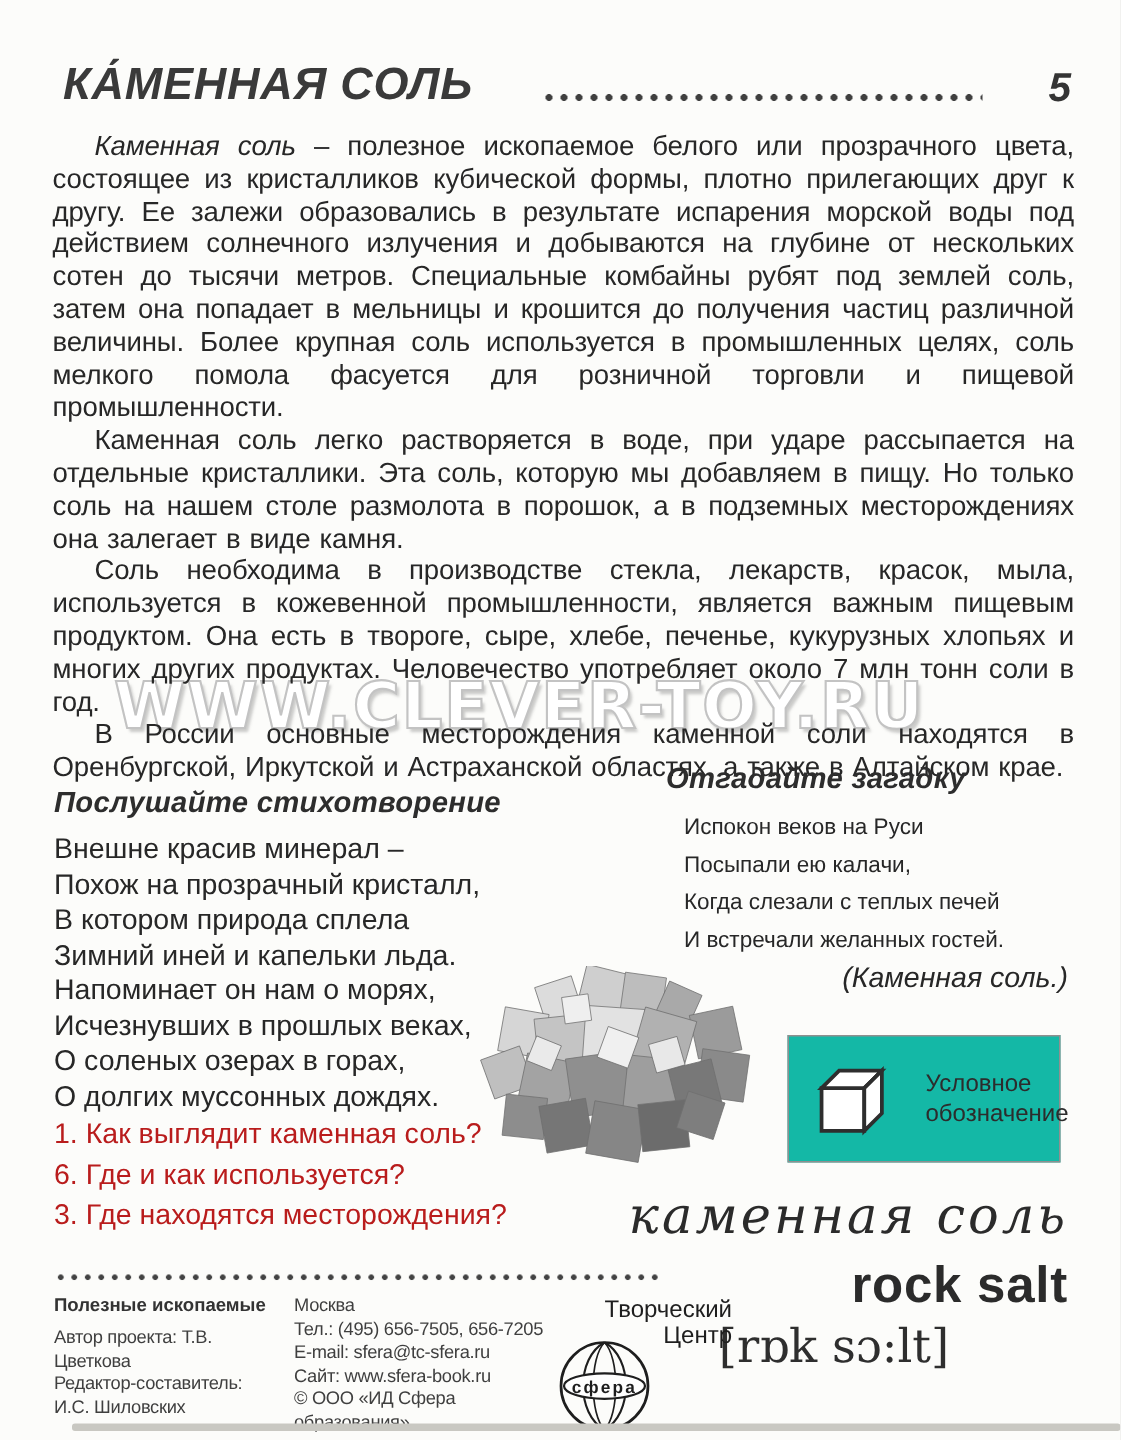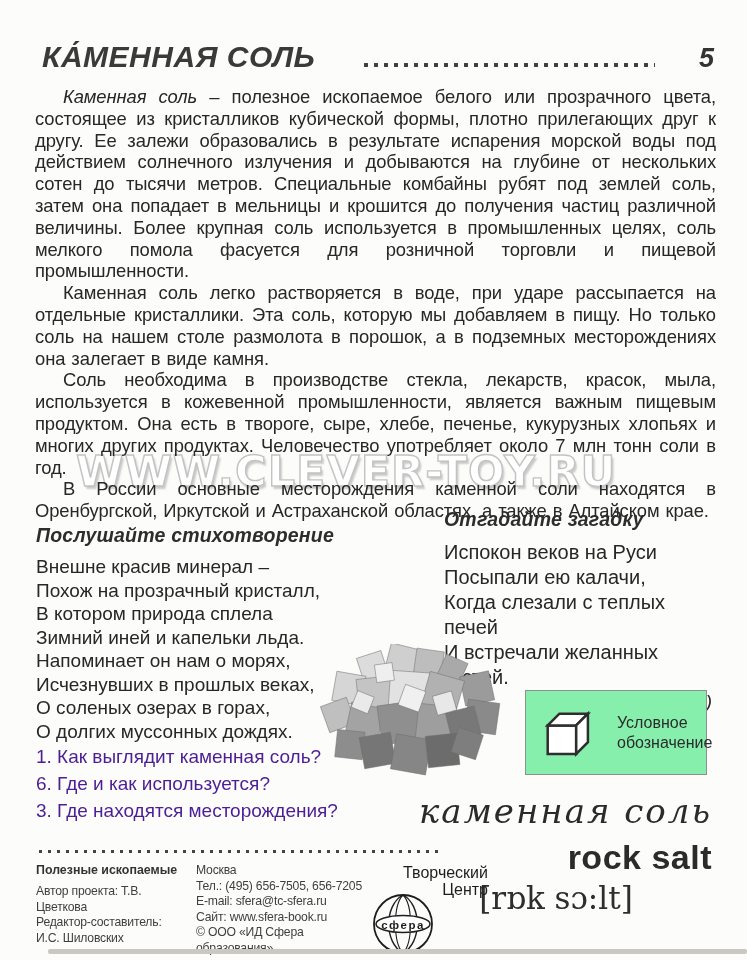--- a/index.html
+++ b/index.html
@@ -43,33 +43,33 @@
   }
   
   .section-heading{
     font-size:19.5px; font-weight:bold; font-style:italic; color:#2d2d2d;
     letter-spacing:.2px;
   }
   .col-left{position:absolute; left:36px; top:506px; width:370px; z-index:2;}
   .col-left .section-heading{margin-bottom:8px;margin-top:18px;}
   .poem-line{font-size:19px; line-height:23.5px; color:#272727;}
   .questions-heading{margin-top:15px; margin-bottom:7px;}
-  .question-line{font-size:19px; line-height:27px; color:#4c1d95;}
+  .question-line{font-size:19px; line-height:27px; color:#b91c1c;}
   .col-right{position:absolute; left:444px; top:508px; width:268px; z-index:2;}
   .col-right .section-heading{margin-bottom:9px;}
-  .riddle-line{font-size:20px; line-height:24.9px; color:#272727;}
+  .riddle-line{font-size:15px; line-height:24.9px; color:#272727;margin-left:12px;}
   .riddle-answer{
     font-size:19px; font-style:italic; text-align:right; margin-top:2px; color:#272727;
   }
   
   .crystal{position:absolute; left:316px; top:644px; width:192px; height:138px; z-index:2;}
   
   .symbol-box{
     position:absolute; left:525px; top:690px; width:182px; height:85px; z-index:2;
-    border:1.5px solid #8f8f8f; background:#86efac;
+    border:1.5px solid #8f8f8f; background:#14b8a6;
     display:flex; align-items:center; box-sizing:border-box; padding-left:15px;
   }
   .cube-icon{width:62px; height:54px; flex:0 0 auto;}
   .symbol-label{
     font-size:16px; line-height:19.5px; color:#2c2c2c; margin-left:14px; width:102px;
   }
   
   .term-block{position:absolute; left:400px; width:312px; text-align:right; z-index:2;}
   .term-cursive{
     top:791px; font-family:"DejaVu Serif", serif; font-style:italic;

